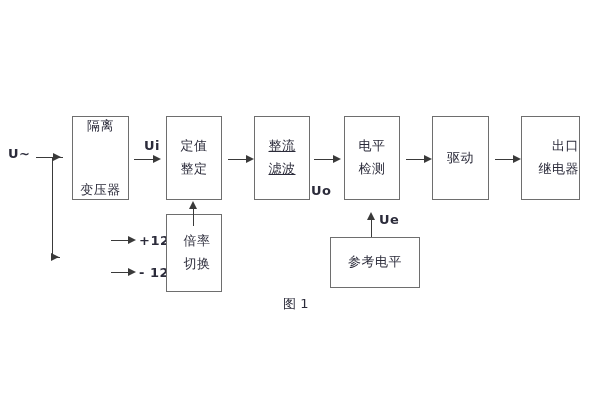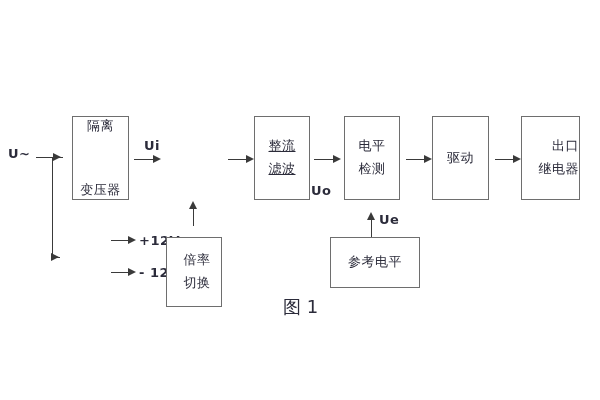--- a/index.html
+++ b/index.html
@@ -34,21 +34,21 @@
     position: absolute;
     color: #2b2b3a;
     font-size: 13px;
     font-weight: bold;
     white-space: nowrap;
     letter-spacing: 0.5px;
   }
   .caption {
     position: absolute;
     color: #2b2b3a;
-    font-size: 18px;
+    font-size: 13px;
     white-space: nowrap;
   }
   .hline {
     position: absolute;
     height: 0;
     border-top: 1.5px solid #3a3a3a;
   }
   .vline {
     position: absolute;
     width: 0;
@@ -88,20 +88,24 @@
 
   <div class="box" style="left:72px; top:116px; width:57px; height:84px;gap:41px;">
     <span class="ln">隔离</span>
     <span class="ln">变压器</span>
   </div>
 
   <div class="label" style="left:144px; top:138px;">Ui</div>
   <div class="hline" style="left:134px; top:159px; width:22px;"></div>
   <div class="arrow-r" style="left:153px; top:154.5px;"></div>
 
+  <div class="box" style="left:166px; top:116px; width:56px; height:84px;">
+    <span class="ln">定值</span>
+    <span class="ln">整定</span>
+  </div>
 
   <div class="hline" style="left:228px; top:159px; width:22px;"></div>
   <div class="arrow-r" style="left:246px; top:154.5px;"></div>
 
   <div class="box" style="left:254px; top:116px; width:56px; height:84px;text-decoration:underline;">
     <span class="ln">整流</span>
     <span class="ln">滤波</span>
   </div>
 
   <div class="label" style="left:311px; top:138px;margin-top:45px;">Uo</div>
@@ -130,21 +134,21 @@
 
 
   <div class="hline" style="left:111px; top:240px; width:20px;"></div>
   <div class="arrow-r" style="left:128px; top:235.5px;"></div>
   <div class="label" style="left:139px; top:233px;">+12V</div>
 
   <div class="hline" style="left:111px; top:272px; width:20px;"></div>
   <div class="arrow-r" style="left:128px; top:267.5px;"></div>
   <div class="label" style="left:139px; top:265px;">- 12V</div>
 
-  <div class="box" style="left:166px; top:237px; width:56px; height:70px;padding-left:6px;">
+  <div class="box" style="left:166px; top:214px; width:56px; height:78px;padding-left:6px;">
     <span class="ln">倍率</span>
     <span class="ln">切换</span>
   </div>
 
   <div class="vline" style="left:193px; top:208px; height:18px;"></div>
   <div class="arrow-u" style="left:189px; top:201px;"></div>
 
   <div class="box" style="left:330px; top:237px; width:90px; height:51px;">
     <span class="ln">参考电平</span>
   </div>

